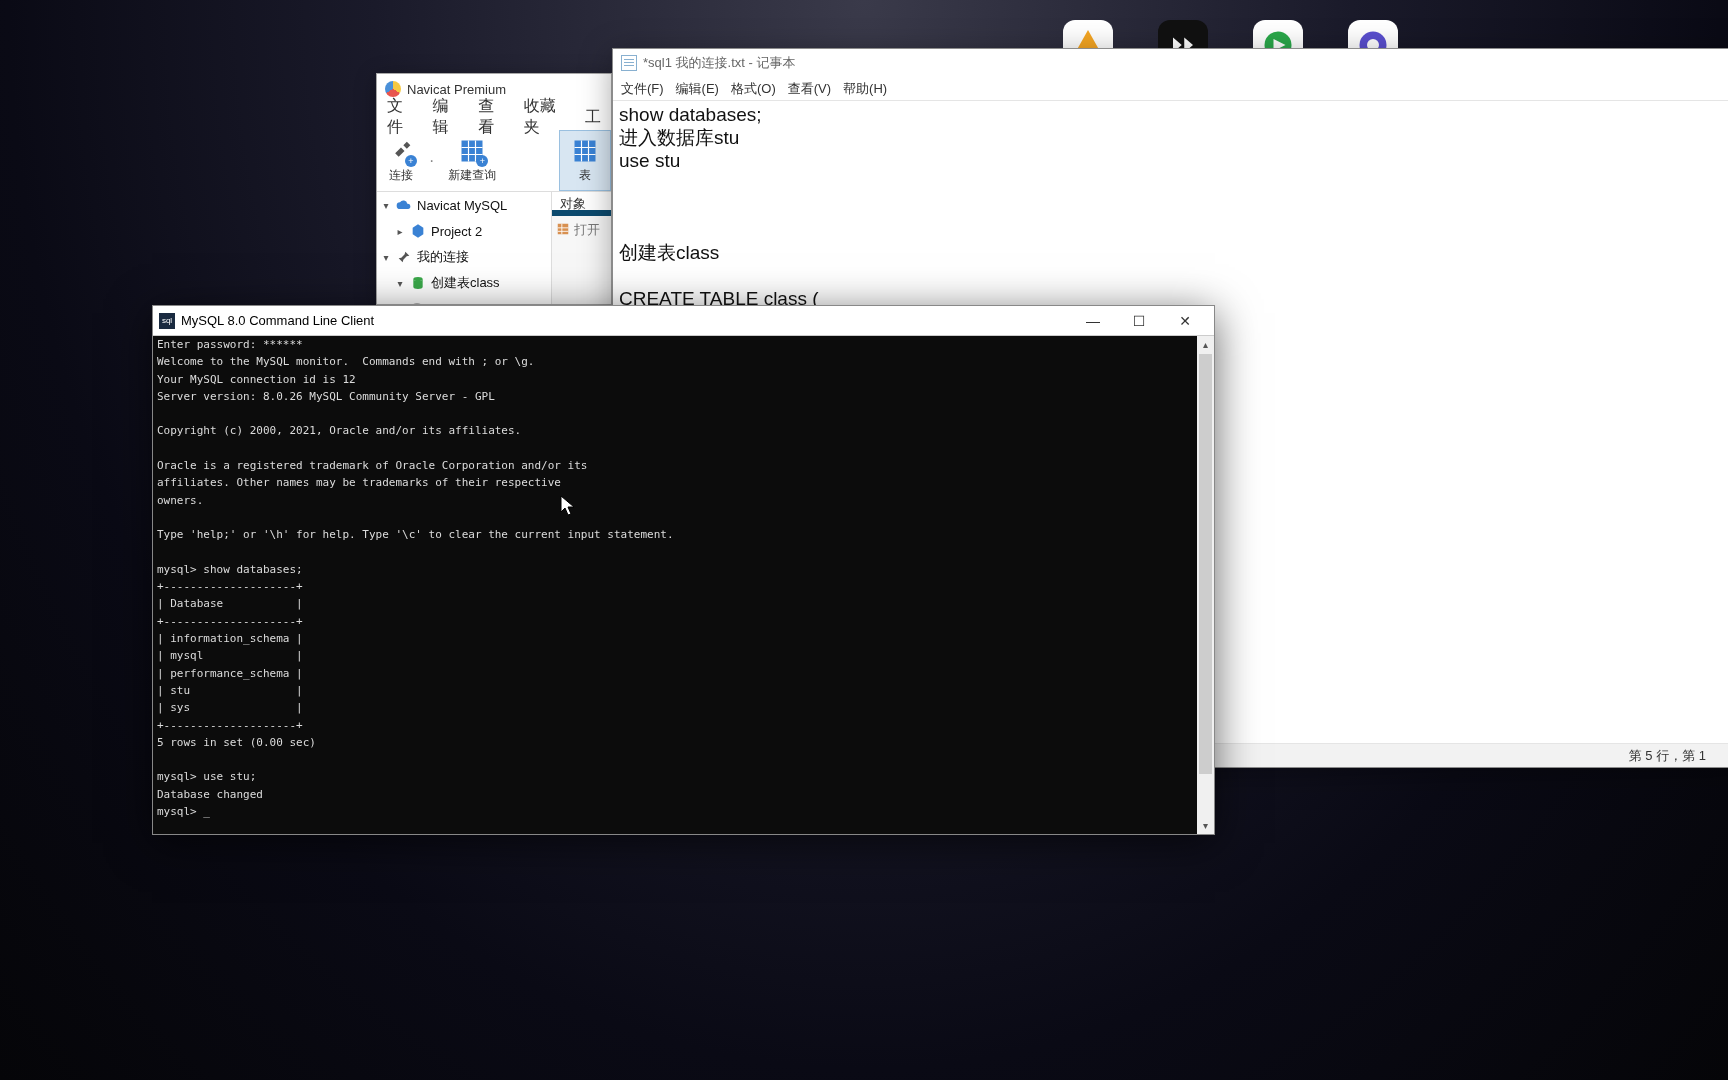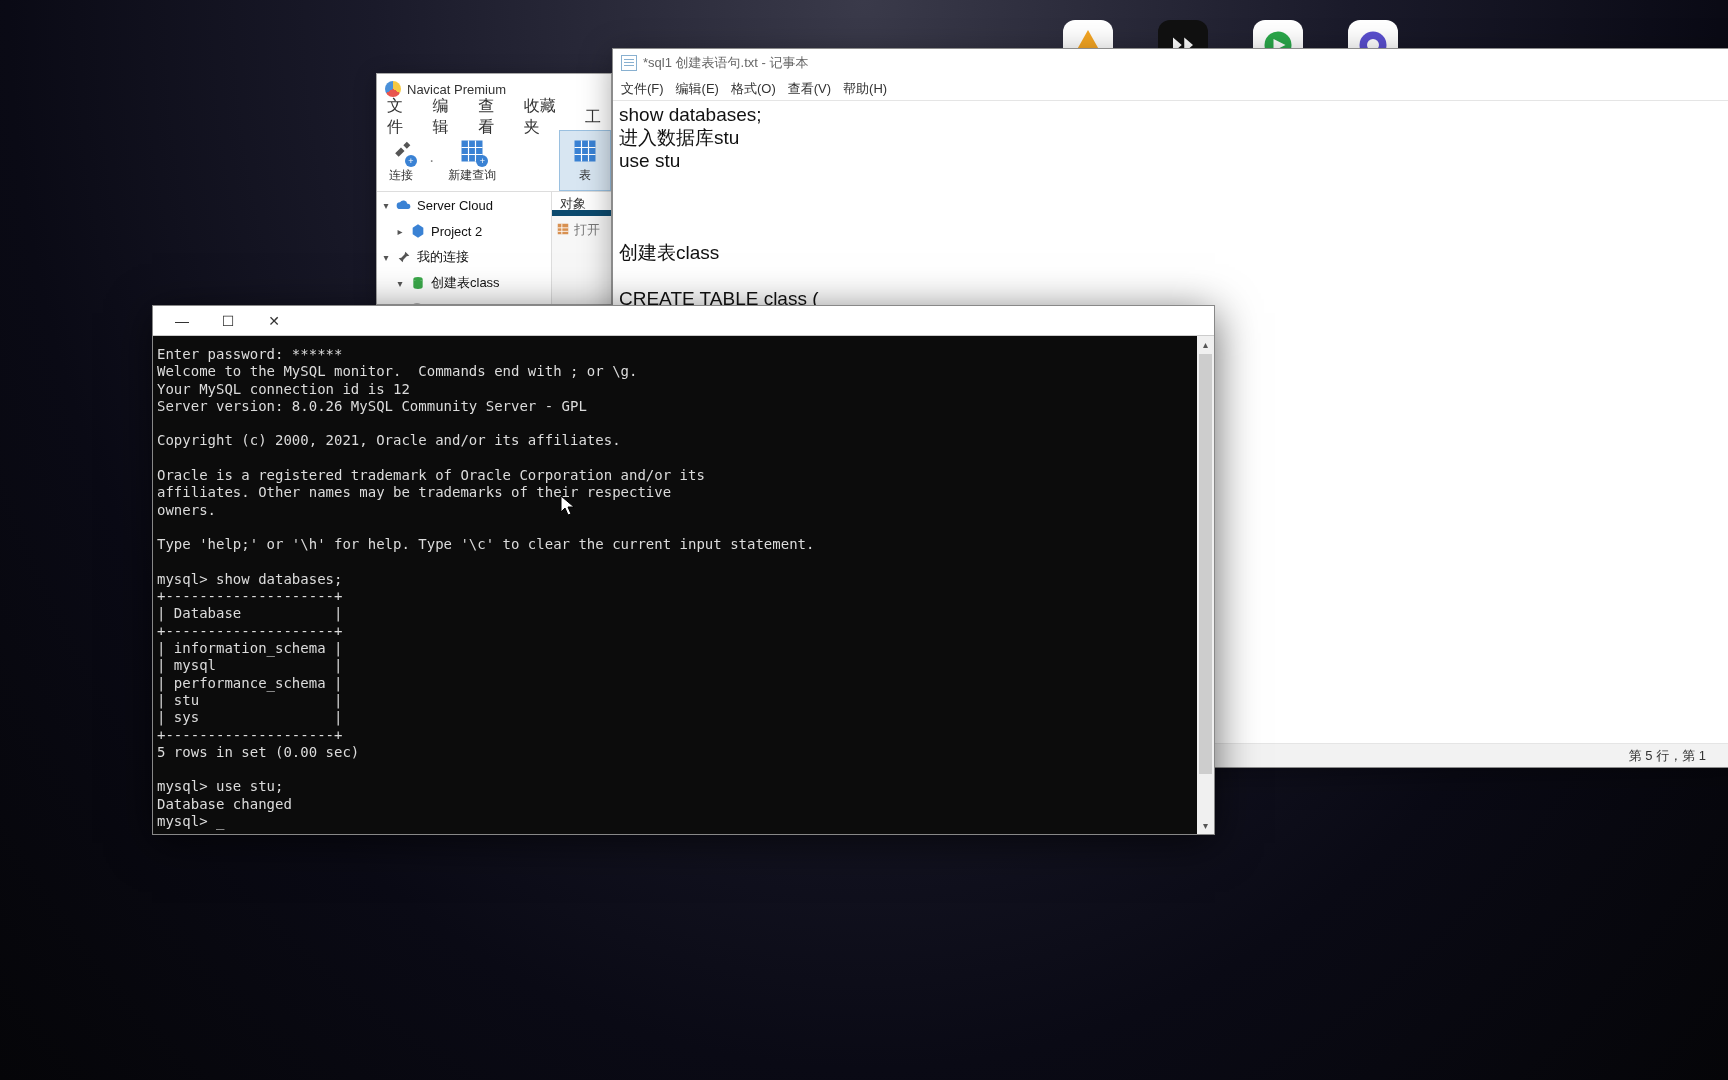--- a/index.html
+++ b/index.html
@@ -147,22 +147,22 @@
     font-size: 14px; color: #333;
   }
   .terminal-icon {
     width: 16px; height: 16px; background: #1a2a40;
     display:flex; align-items:center; justify-content:center;
     color:#fff; font-size:8px;
   }
   .terminal-body {
     background: #0c0c0c; color: #dcdcdc;
     font-family: "NSimSun", "Consolas", monospace;
-    font-size: 14px; line-height: 17.3px;
-    padding: 10px 4px;
+    font-size: 11px; line-height: 17.3px;
+    padding: 0 4px;
     white-space: pre;
     height: calc(100% - 30px);
     position: relative;
   }
   .terminal-scrollbar {
     position: absolute; right: 0; top: 0; bottom: 0; width: 17px;
     background: #f0f0f0;
   }
   .scrollbar-thumb {
     position: absolute; left: 2px; right: 2px; top: 18px; height: 420px;
@@ -257,21 +257,21 @@
     </div>
     <div class="navicat-body">
       <div class="navicat-tree">
         <div class="tree-row">
           <span class="tree-arrow">▾</span>
           <span class="tree-icon">
               <svg width="16" height="16" viewBox="0 0 24 24">
                 <path fill="#3a82d4" d="M6 18a5 5 0 010-10 6 6 0 0111 2 4 4 0 011 8H6z"></path>
               </svg>
             </span>
-          <span>Server Cloud</span>
+          <span>Navicat MySQL</span>
         </div>
         <div class="tree-row tree-indent-1">
           <span class="tree-arrow">▸</span>
           <span class="tree-icon">
               <svg width="16" height="16" viewBox="0 0 24 24">
                 <path fill="#3a82d4" d="M12 2l8 5v10l-8 5-8-5V7z"></path>
               </svg>
             </span>
           <span>Project 2</span>
         </div>
@@ -313,21 +313,21 @@
               </svg></span>
           <span>打开</span>
         </div>
       </div>
     </div>
   </div>
 
   <div class="notepad-window">
     <div class="notepad-title">
       <span class="notepad-icon"></span>
-      <span>*sql1 创建表语句.txt - 记事本</span>
+      <span>*sql1 我的连接.txt - 记事本</span>
     </div>
     <div class="notepad-menu">
       <span>文件(F)</span>
       <span>编辑(E)</span>
       <span>格式(O)</span>
       <span>查看(V)</span>
       <span>帮助(H)</span>
     </div>
     <div class="notepad-body">show databases;
 进入数据库stu
@@ -338,20 +338,24 @@
 创建表class
 
 CREATE TABLE class (</div>
     <div class="notepad-status">
       <span>第 5 行，第 1</span>
     </div>
   </div>
 
   <div class="terminal-window">
     <div class="terminal-title">
+      <div class="terminal-title-text">
+        <span class="terminal-icon">sql</span>
+        <span>MySQL 8.0 Command Line Client</span>
+      </div>
       <div class="terminal-title-btns">
         <div class="title-btn">
             <span>—</span>
           </div>
         <div class="title-btn">
             <span>☐</span>
           </div>
         <div class="title-btn">
             <span>✕</span>
           </div>

